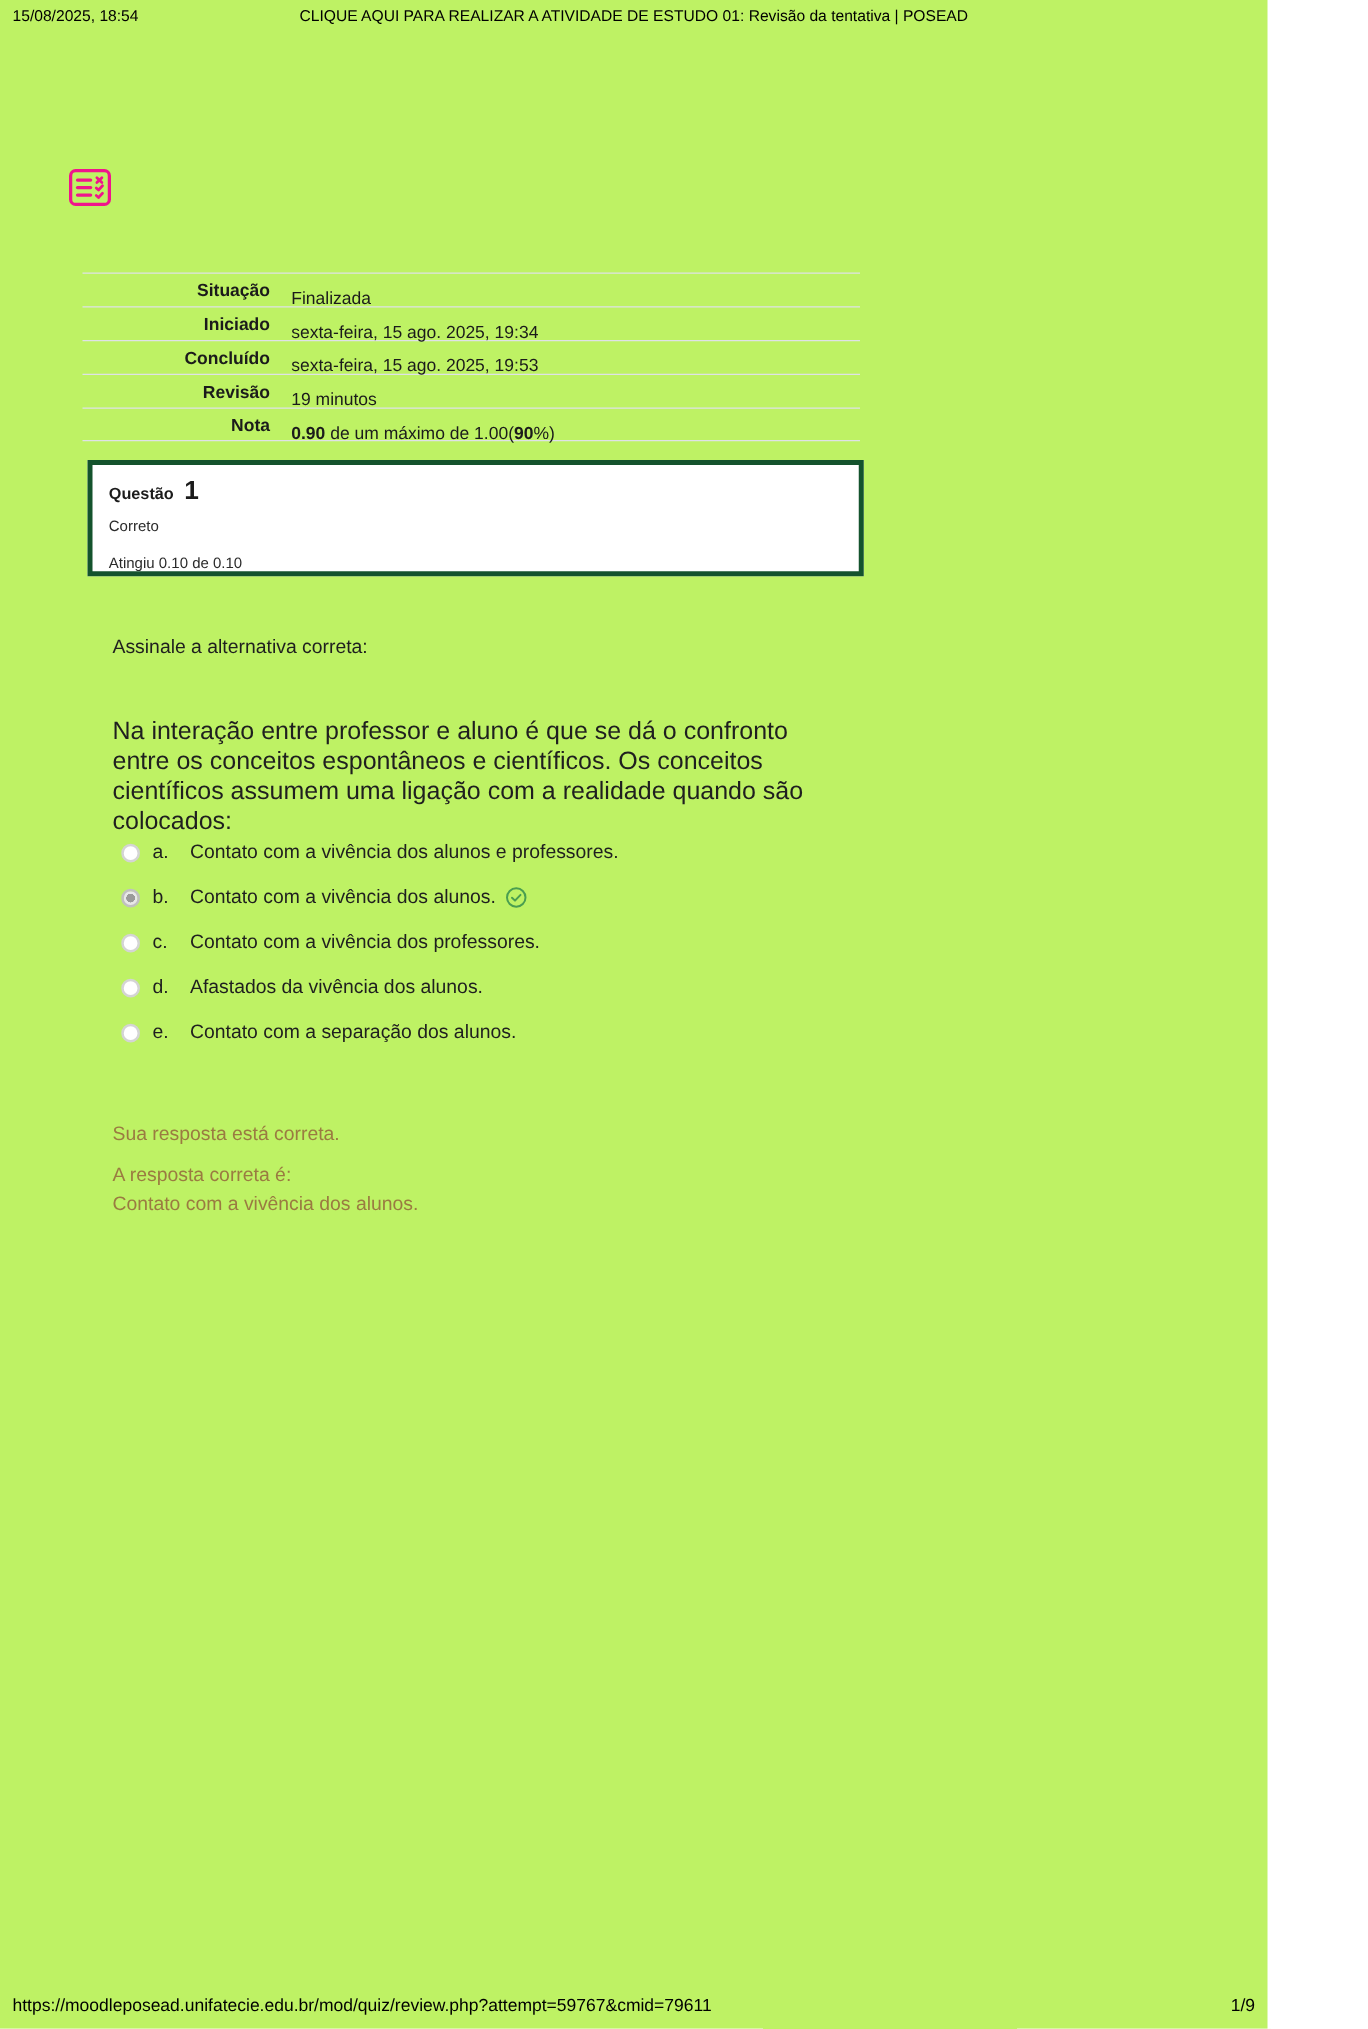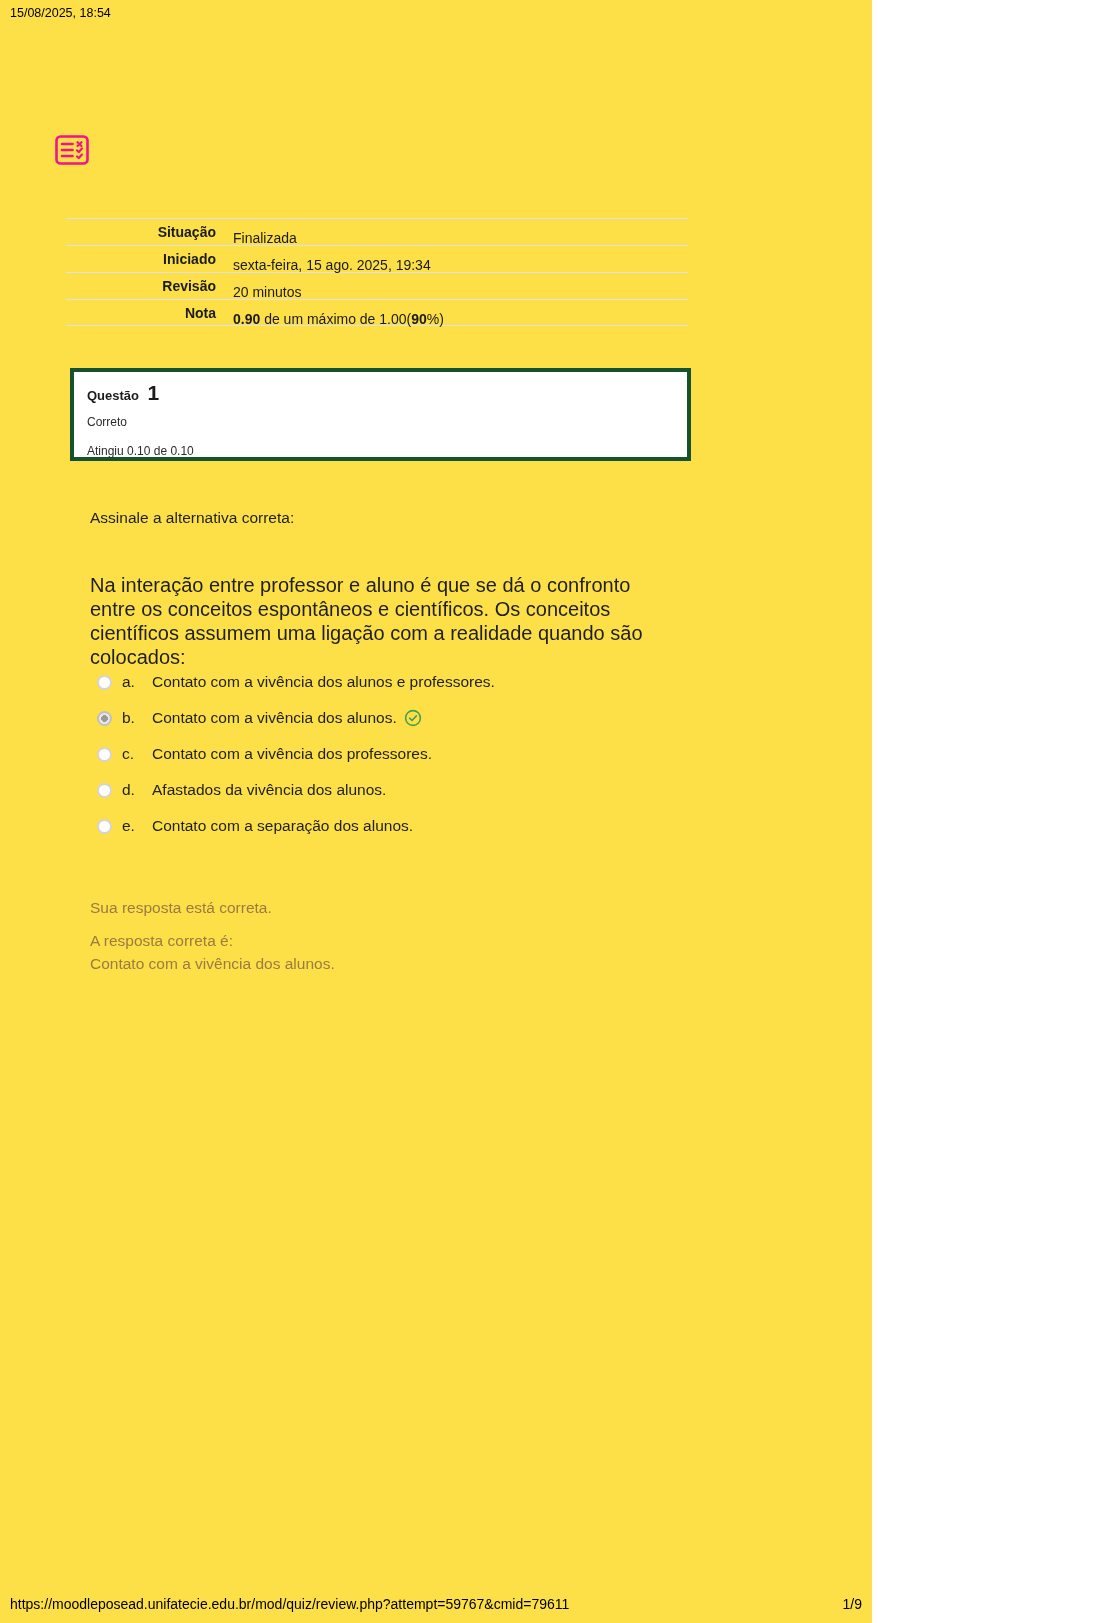--- a/index.html
+++ b/index.html
@@ -1,18 +1,18 @@
 <!DOCTYPE html>
 <html><head>
 <meta charset="utf-8">
 <style>
   * { margin:0; padding:0; box-sizing:border-box; }
   html,body { background:#ffffff; }
   body { font-family:"Liberation Sans","DejaVu Sans",sans-serif; color:#1b1b1b; }
-  .page { position:relative; width:872px; height:1623px; background:#fde047; overflow:hidden; }
+  .page { position:relative; width:1014px; height:1623px; background:#bef264; overflow:hidden; }
 
   
   .print-header { position:absolute; top:6px; left:0; width:100%; height:18px; font-size:12.5px; color:#000; }
   .ph-date { position:absolute; left:10px; top:0; }
   .ph-title { position:absolute; left:0; right:0; top:0; text-align:center; }
   .print-footer { position:absolute; top:1596px; left:0; width:100%; height:18px; font-size:14px; color:#000; }
   .pf-url { position:absolute; left:10px; top:0; }
   .pf-page { position:absolute; right:10px; top:0; }
 
   
@@ -57,20 +57,21 @@
     box-shadow:0 3px 10px rgba(0,0,0,0.10); border:none; cursor:pointer; }
   .scroll-top svg { position:absolute; left:14px; top:14px; }
 </style>
 </head>
 <body>
 
 <div class="page">
 
   <div class="print-header">
     <span class="ph-date">15/08/2025, 18:54</span>
+    <span class="ph-title">CLIQUE AQUI PARA REALIZAR A ATIVIDADE DE ESTUDO 01: Revisão da tentativa | POSEAD</span>
   </div>
 
   <span class="quiz-icon">
     <svg width="34" height="30" viewBox="0 0 34 30" fill="none">
       <rect x="1.5" y="1.5" width="31" height="27" rx="4" stroke="#f0148c" stroke-width="2.6"></rect>
       <line x1="7" y1="9" x2="17.5" y2="9" stroke="#f0148c" stroke-width="2.6" stroke-linecap="round"></line>
       <line x1="7" y1="15" x2="17.5" y2="15" stroke="#f0148c" stroke-width="2.6" stroke-linecap="round"></line>
       <line x1="7" y1="21" x2="17.5" y2="21" stroke="#f0148c" stroke-width="2.6" stroke-linecap="round"></line>
       <path d="M22.5 7.2 L26.5 11" stroke="#f0148c" stroke-width="2.2" stroke-linecap="round"></path>
       <path d="M26.5 7.2 L22.5 11" stroke="#f0148c" stroke-width="2.2" stroke-linecap="round"></path>
@@ -82,22 +83,26 @@
   <div class="summary-table">
     <div class="summary-row">
       <span class="sr-label">Situação</span>
       <span class="sr-value">Finalizada</span>
     </div>
     <div class="summary-row">
       <span class="sr-label">Iniciado</span>
       <span class="sr-value">sexta-feira, 15 ago. 2025, 19:34</span>
     </div>
     <div class="summary-row">
+      <span class="sr-label">Concluído</span>
+      <span class="sr-value">sexta-feira, 15 ago. 2025, 19:53</span>
+    </div>
+    <div class="summary-row">
       <span class="sr-label">Revisão</span>
-      <span class="sr-value">20 minutos</span>
+      <span class="sr-value">19 minutos</span>
     </div>
     <div class="summary-row">
       <span class="sr-label">Nota</span>
       <span class="sr-value"><span class="bold">0.90</span><span> de um máximo de 1.00(</span><span class="bold">90</span><span>%)</span></span>
     </div>
   </div>
 
   <div class="question-box">
     <div class="q-number-line">
       <span class="q-number-label">Questão</span>

